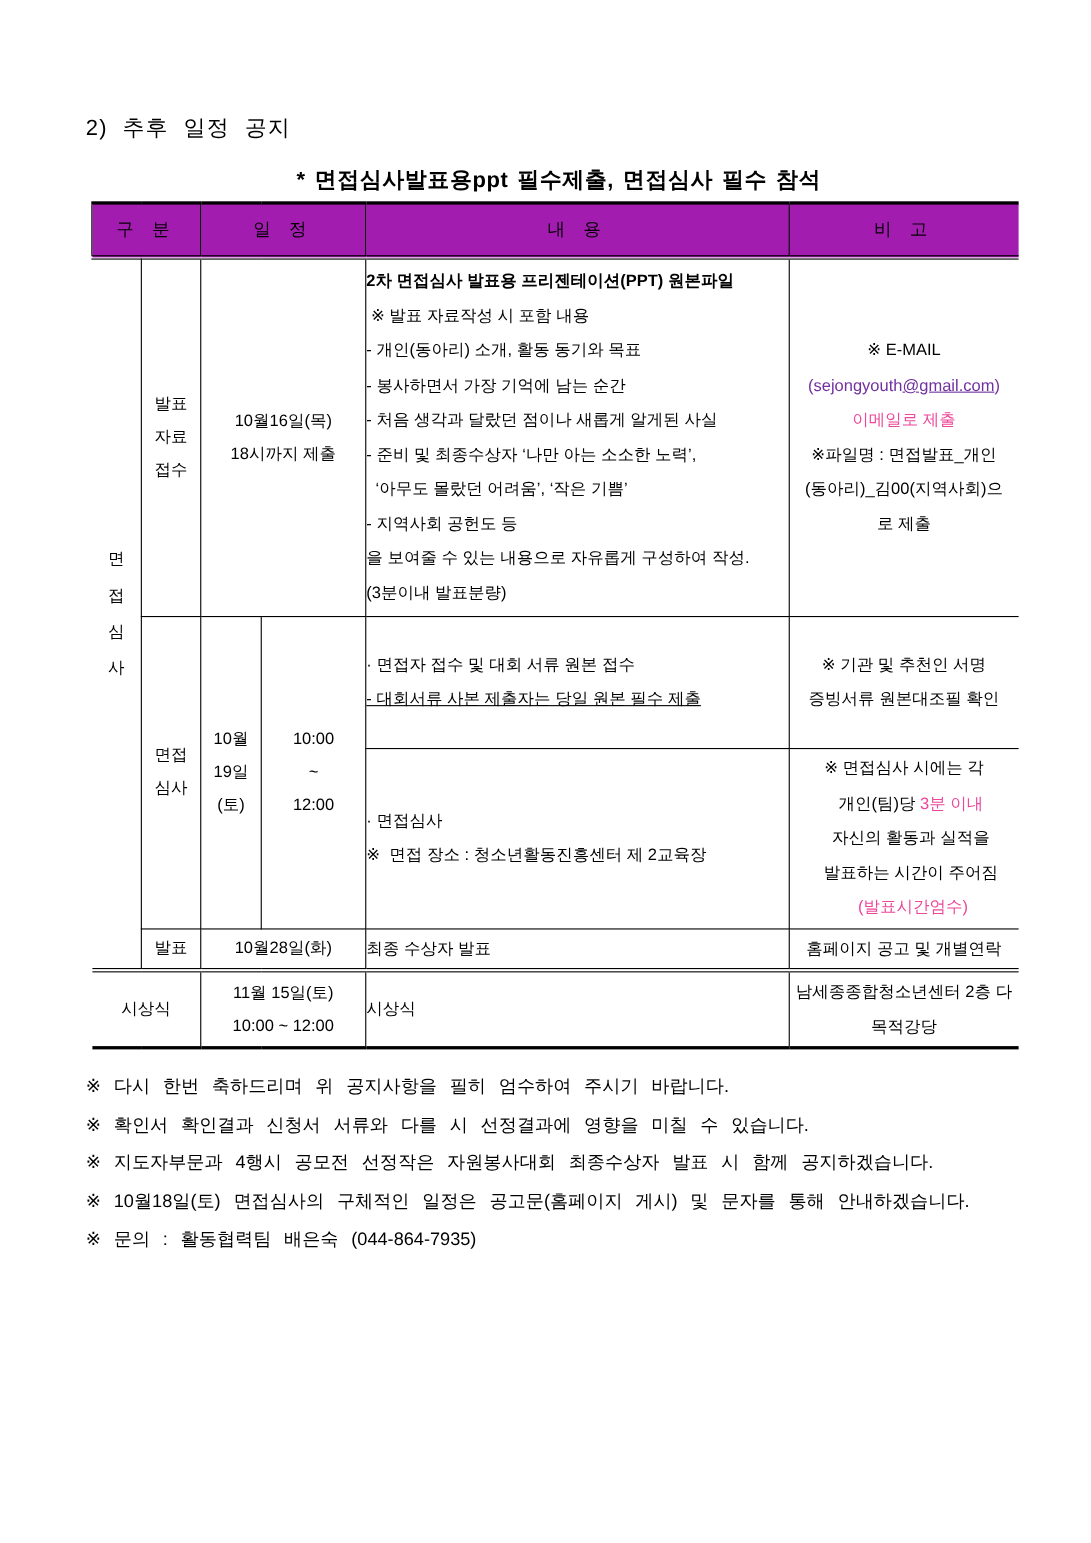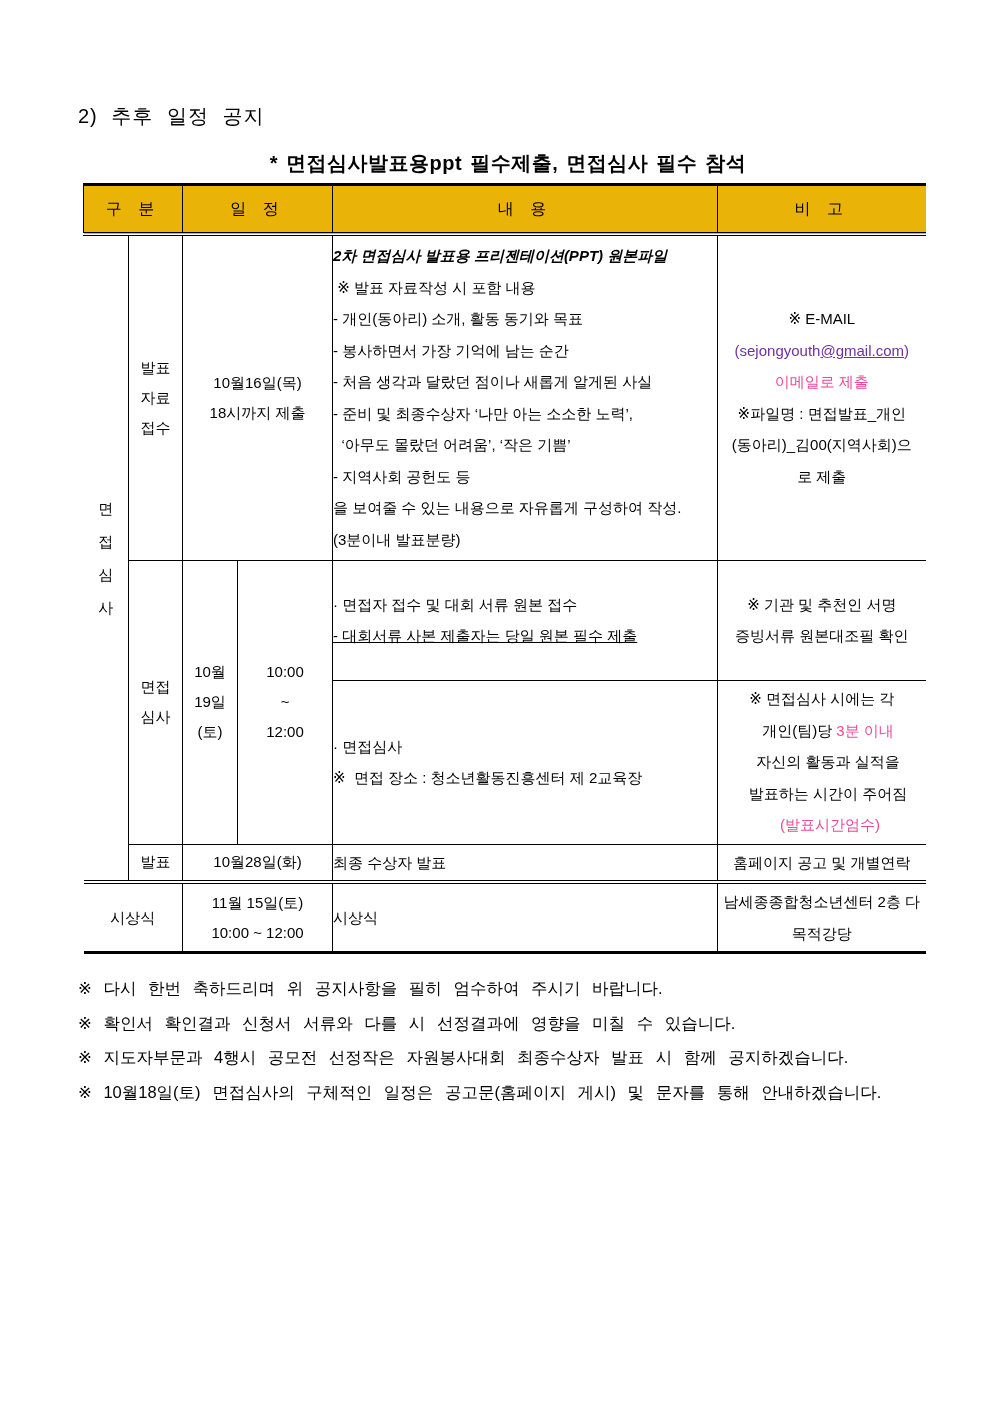--- a/index.html
+++ b/index.html
@@ -18,42 +18,42 @@
     position:absolute; left:78px; top:150px; width:860px;
     text-align:center; font-weight:bold; font-size:20px;
     letter-spacing:0.5px; word-spacing:2px;
   }
 
   table.tbl {
     position:absolute; left:83px; top:183px; width:842px;
     border-collapse:collapse; table-layout:fixed; font-size:15px;
   }
   .tbl th {
-    background:#eab308;
+    background:#a21caf;
     border:1px solid #000; border-top:3px solid #000; border-bottom:4px double #000;
     font-weight:normal; font-size:16px; letter-spacing:6px;
     height:44px; text-align:center; vertical-align:middle;
   }
   .tbl td {
     border:1px solid #000; vertical-align:middle; padding:2px 0;
   }
   .cen { text-align:center; white-space:pre-line; line-height:2.0; }
   .content-cell { text-align:left; padding-left:9px; padding-right:4px; line-height:2.1; }
   .remarks-cell { text-align:center; padding-left:7px; padding-right:2px; line-height:2.1; }
   .line { white-space:pre-wrap; }
   td.gcell {
     border-left:none; border-bottom:4px double #000;
     text-align:center; white-space:pre-line; line-height:2.2;
   }
   tr.r3 td { border-bottom:4px double #000; }
   tr.r4 td { border-bottom:3px solid #000; }
   .no-l { border-left:none !important; }
   .no-r { border-right:none !important; }
 
-  .b  { font-weight:bold;font-style:italic; }
+  .b  { font-weight:bold; }
   .r  { color:#ec4899; }
   .u  { text-decoration:underline; }
   .p  { color:#7030a0; }
   .pu { color:#7030a0; text-decoration:underline; }
 
   .footer { position:absolute; left:78px; top:971px; width:864px; font-size:16.5px; line-height:2.1; }
   .footer p {
     margin:0; text-align:justify; word-spacing:7px;
     padding-left:30px; text-indent:-30px;
   }
@@ -165,15 +165,16 @@
 2층 다목적강당</td>
     </tr>
   </tbody>
     </table>
 
   <div class="footer">
     <p>※ 다시 한번 축하드리며 위 공지사항을 필히 엄수하여 주시기 바랍니다.</p>
     <p>※ 확인서 확인결과 신청서 서류와 다를 시 선정결과에 영향을 미칠 수 있습니다.</p>
     <p>※ 지도자부문과 4행시 공모전 선정작은 자원봉사대회 최종수상자 발표 시 함께 공지하겠습니다.</p>
     <p>※ 10월18일(토) 면접심사의 구체적인 일정은 공고문(홈페이지 게시) 및 문자를 통해 안내하겠습니다.</p>
+    <p>※ 문의 : 활동협력팀 배은숙 (044-864-7935)</p>
   </div>
 
 </div>
 
 </body></html>

